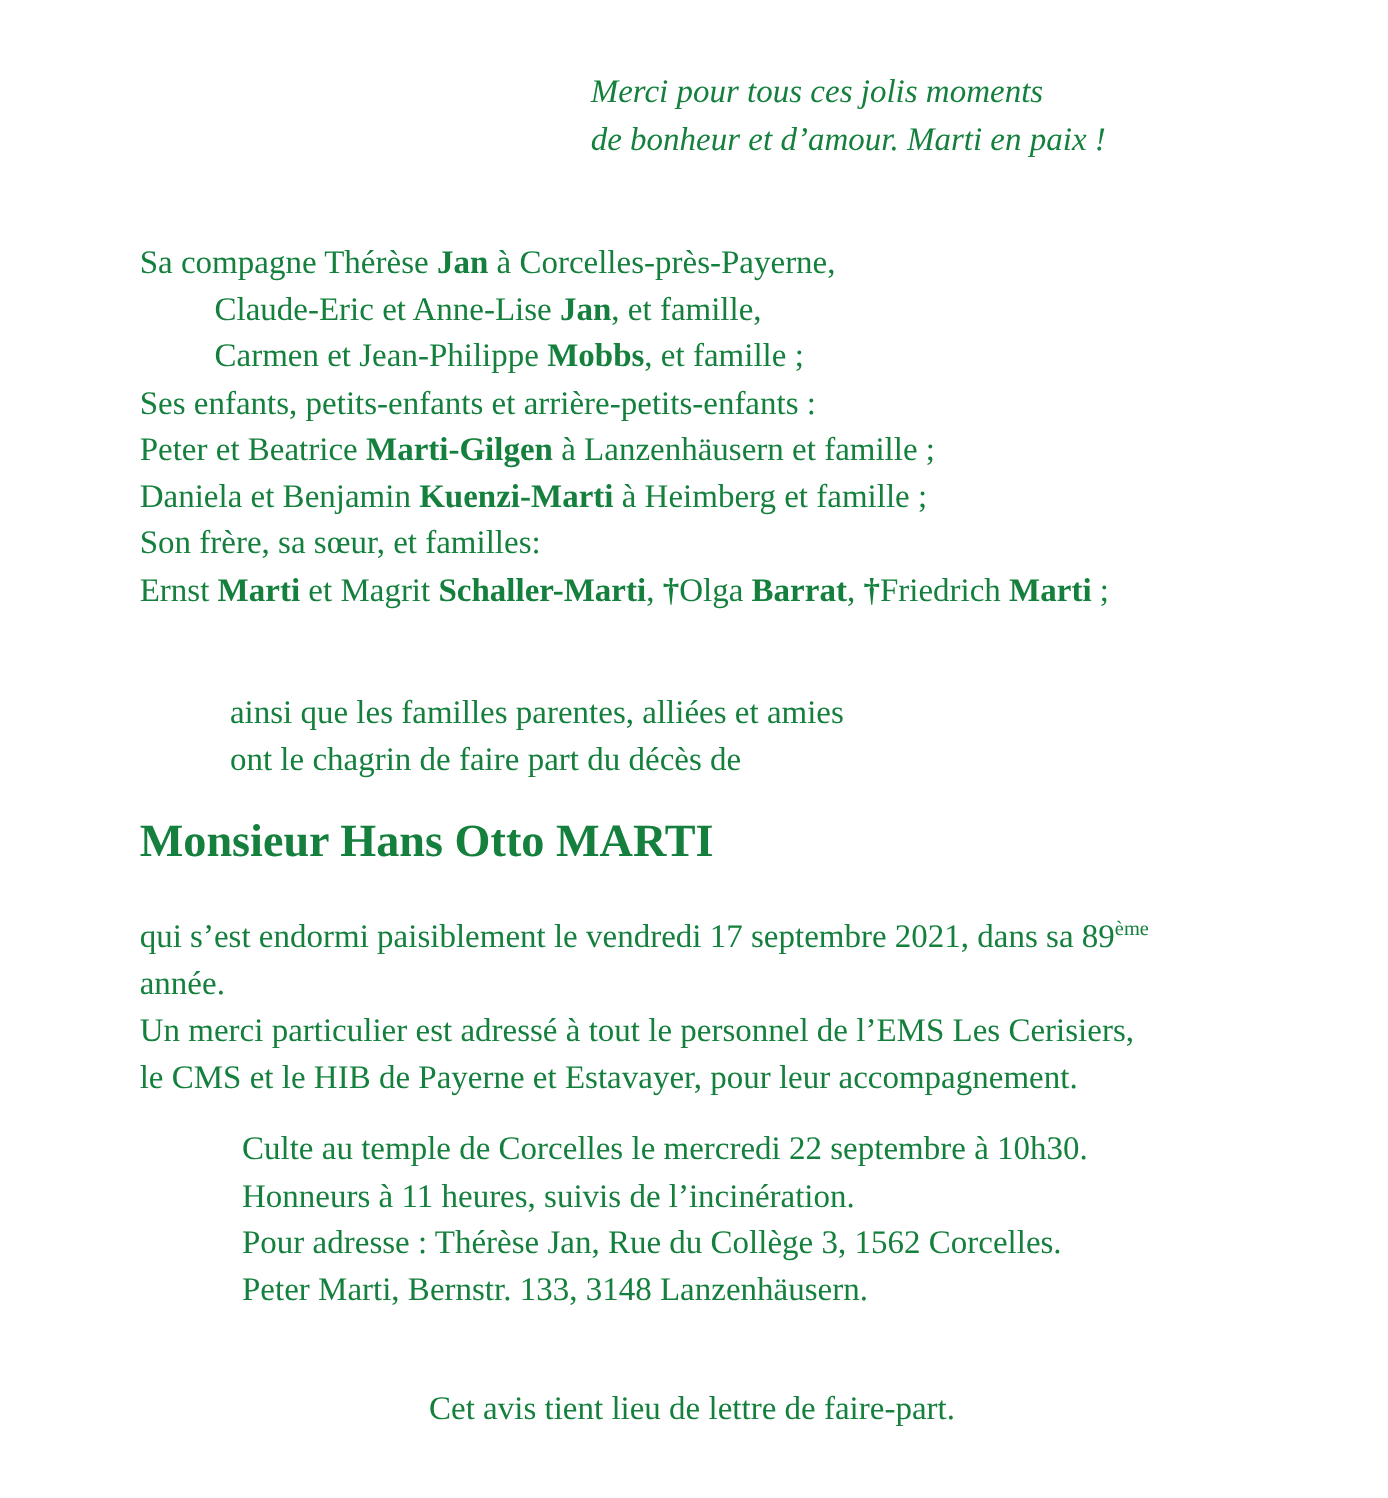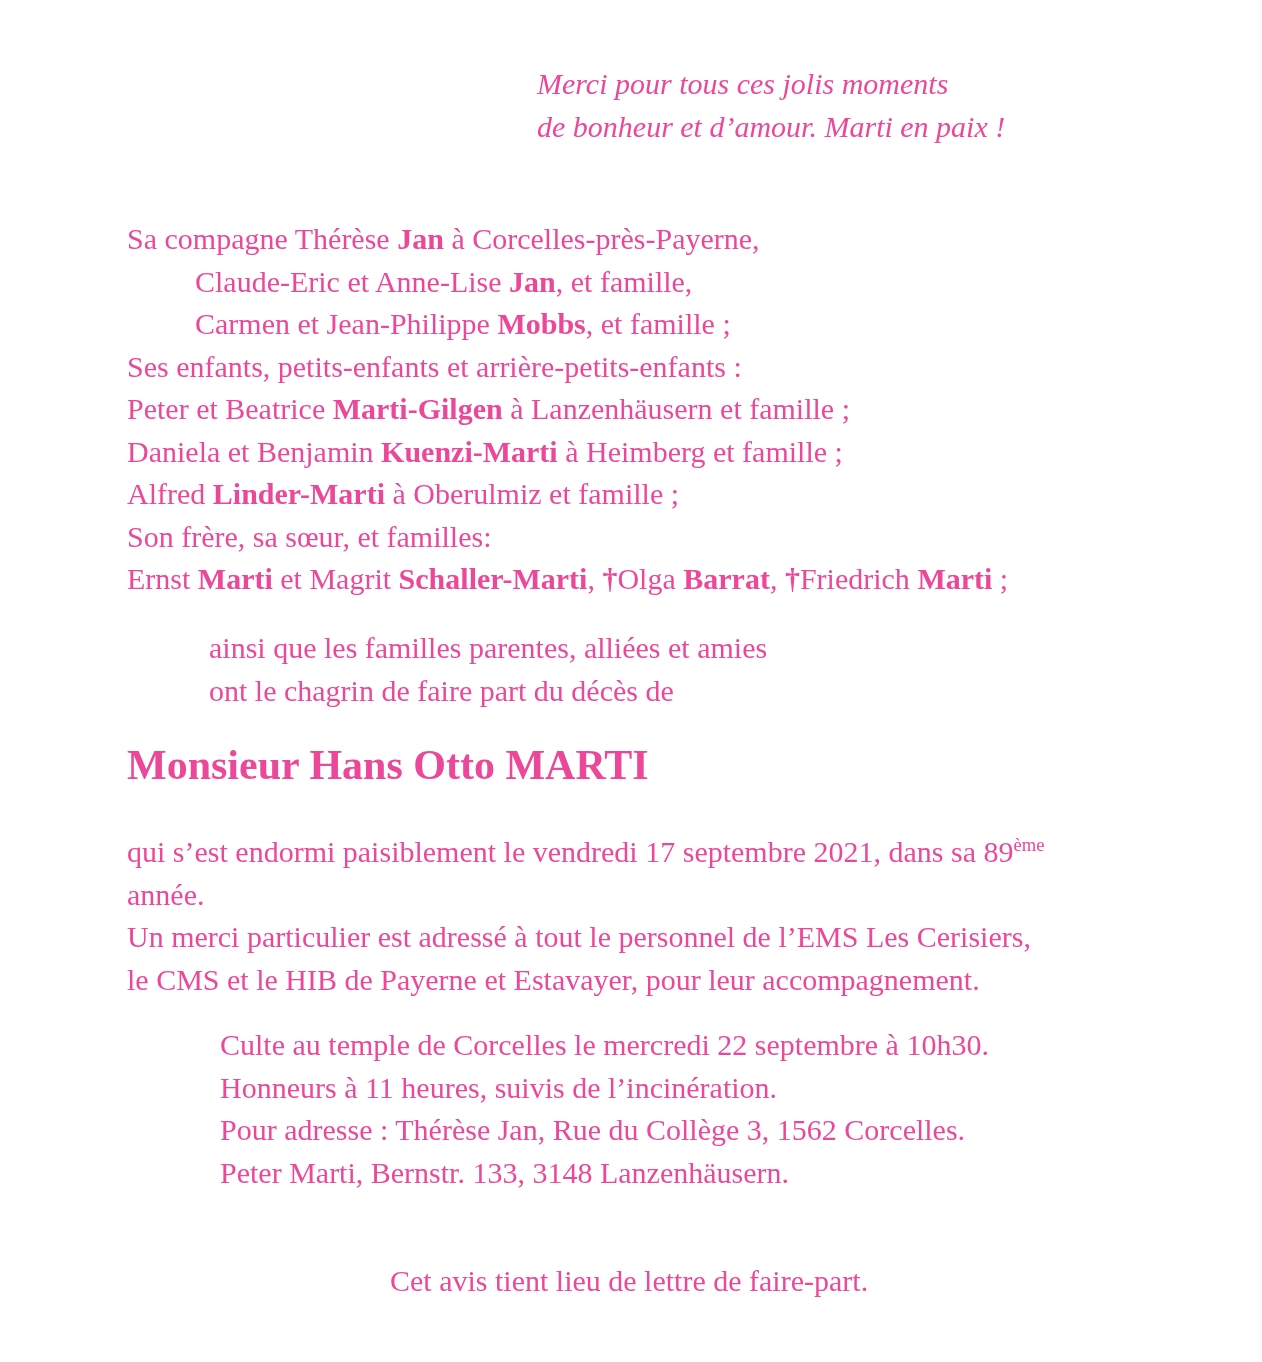--- a/index.html
+++ b/index.html
@@ -5,21 +5,21 @@
   html, body {
     margin: 0;
     padding: 0;
     background: #ffffff;
   }
   .page {
     position: relative;
     width: 1262px;
     height: 1362px;
     background: #ffffff;
-    color: #ec4899;
+    color: #15803d;
     font-family: "Liberation Serif", "DejaVu Serif", serif;
     font-size: 30px;
     line-height: 42.5px;
     overflow: hidden;
   }
   .epigraph {
     position: absolute;
     left: 537px;
     top: 62px;
     font-style: italic;
@@ -92,21 +92,20 @@
     <div class="line">de bonheur et d’amour. Marti en paix !</div>
   </div>
 
   <div class="family-list">
     <div class="line"><span>Sa compagne Thérèse </span><span class="b">Jan</span><span> à Corcelles-près-Payerne,</span></div>
     <div class="line indent"><span>Claude-Eric et Anne-Lise </span><span class="b">Jan</span><span>, et famille,</span></div>
     <div class="line indent"><span>Carmen et Jean-Philippe </span><span class="b">Mobbs</span><span>, et famille ;</span></div>
     <div class="line"><span>Ses enfants, petits-enfants et arrière-petits-enfants :</span></div>
     <div class="line"><span>Peter et Beatrice </span><span class="b">Marti-Gilgen</span><span> à Lanzenhäusern et famille ;</span></div>
     <div class="line"><span>Daniela et Benjamin </span><span class="b">Kuenzi-Marti</span><span> à Heimberg et famille ;</span></div>
-    <div class="line"><span>Alfred </span><span class="b">Linder-Marti</span><span> à Oberulmiz et famille ;</span></div>
     <div class="line"><span>Son frère, sa sœur, et familles:</span></div>
     <div class="line"><span>Ernst </span><span class="b">Marti</span><span> et Magrit </span><span class="b">Schaller-Marti</span><span>, </span><span class="b">†</span><span>Olga </span><span class="b">Barrat</span><span>, </span><span class="b">†</span><span>Friedrich </span><span class="b">Marti</span><span> ;</span></div>
   </div>
 
   <div class="announcement">
     <div class="line">ainsi que les familles parentes, alliées et amies</div>
     <div class="line">ont le chagrin de faire part du décès de</div>
   </div>
 
   <div class="deceased-title">Monsieur Hans Otto MARTI</div>

